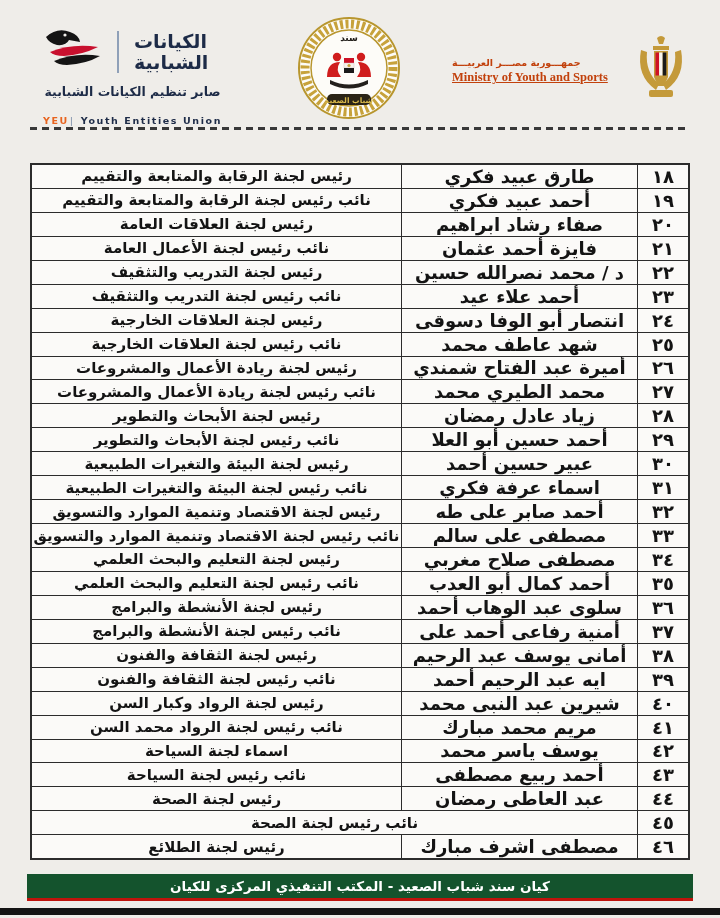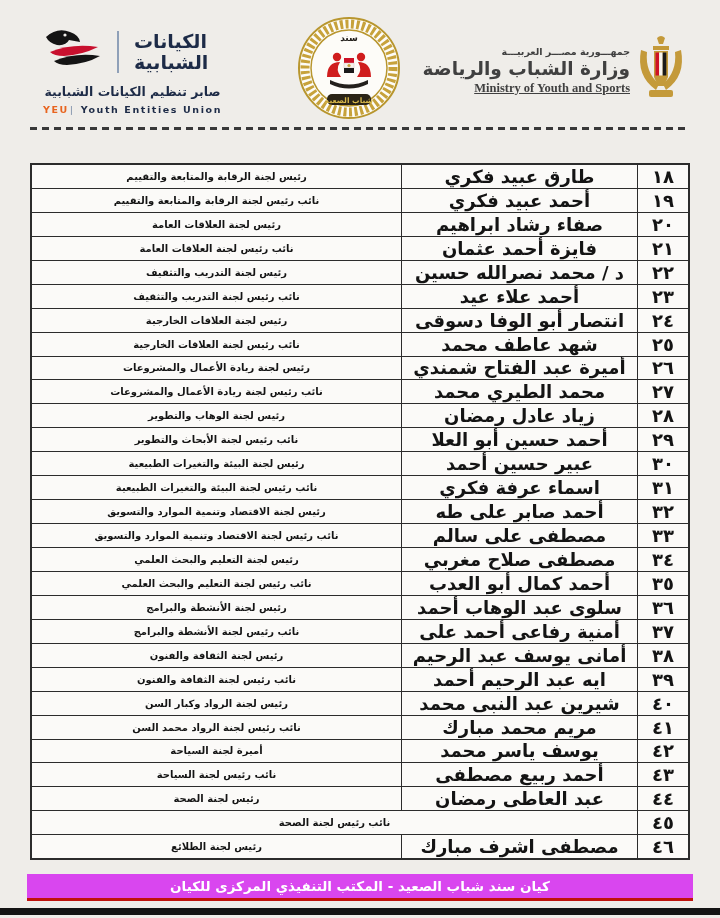--- a/index.html
+++ b/index.html
@@ -8,28 +8,28 @@
     background:#efede9;
     font-family:"DejaVu Sans",sans-serif;
     -webkit-font-smoothing:antialiased;
   }
   
   .left-logo{position:absolute;left:40px;top:26px;width:185px;}
   .left-logo .toprow{display:flex;align-items:center;gap:15px;}
   .left-logo .bar{width:2px;height:42px;background:#8fa0b8;}
   .left-logo .title{font-weight:bold;color:#1d2b47;font-size:19px;line-height:1.08;text-align:left;direction:rtl;}
   .left-logo .subtitle{margin-top:6px;text-align:center;font-weight:bold;color:#1d2b47;font-size:12.5px;direction:rtl;}
-  .left-logo .yeu-line{margin-top:5px;text-align:center;font-weight:bold;font-size:9.5px;letter-spacing:1.6px;color:#1d2b47;}
+  .left-logo .yeu-line{margin-top:16px;text-align:center;font-weight:bold;font-size:9.5px;letter-spacing:1.6px;color:#1d2b47;}
   .left-logo .yeu{color:#e8641f;}
   .left-logo .yeu-sep{color:#93a1b5;padding:0 1px;}
 
   .center-emblem{position:absolute;left:296px;top:14px;width:106px;height:108px;}
 
   .right-logo{position:absolute;left:452px;top:34px;width:240px;display:flex;align-items:center;}
-  .right-logo .txt{width:178px;text-align:right;direction:rtl;color:#404040;}
+  .right-logo .txt{width:178px;text-align:left;direction:rtl;color:#c2410c;}
   .right-logo .country{font-size:9.5px;font-weight:bold;white-space:nowrap;}
   .right-logo .ministry-ar{font-size:18.5px;font-weight:bold;white-space:nowrap;margin-top:1px;}
   .right-logo .ministry-en{font-family:"Liberation Serif",serif;font-weight:bold;font-size:12.5px;direction:ltr;margin-top:2px;white-space:nowrap;text-decoration:underline;}
   .right-logo .eagle{margin-left:2px;}
 
   .dashed-line{
     position:absolute;left:30px;top:127px;width:660px;height:3px;
     background:repeating-linear-gradient(90deg,#383838 0 7px,transparent 7px 12px);
   }
 
@@ -37,26 +37,26 @@
   .roster-table{
     position:absolute;left:30px;top:163px;width:660px;height:697px;
     border:2px solid #2c2c2c;background:#fbfaf8;
     display:flex;flex-direction:column;direction:rtl;box-sizing:border-box;
   }
   .t-row{flex:1;display:flex;border-bottom:1.5px solid #2c2c2c;min-height:0;}
   .t-row:last-child{border-bottom:none;}
   .cell{display:flex;align-items:center;justify-content:center;color:#141414;font-weight:bold;overflow:hidden;}
   .cell-num{width:50px;flex:none;border-left:1.5px solid #2c2c2c;font-size:18px;}
   .cell-name{width:235px;flex:none;border-left:1.5px solid #2c2c2c;font-size:18px;white-space:nowrap;}
-  .cell-pos{flex:1;font-size:10px;white-space:nowrap;text-align:right;}
+  .cell-pos{flex:1;font-size:15px;white-space:nowrap;text-align:right;}
 
   
   .footer-banner{
     position:absolute;left:27px;top:874px;width:666px;height:24px;
-    background:#d946ef;border-bottom:3px solid #bf130c;
+    background:#14532d;border-bottom:3px solid #bf130c;
     display:flex;align-items:center;justify-content:center;
     color:#fff;font-weight:bold;font-size:13.5px;direction:rtl;
   }
   .bottom-line{position:absolute;left:0;top:908px;width:720px;height:7px;background:#141414;}
 </style>
 </head>
 <body>
 
 <div class="left-logo">
   <div class="toprow">
@@ -97,21 +97,20 @@
     <circle cx="53" cy="51.5" r="1.6" fill="#c7a23b"></circle>
     <path d="M34 66 Q53 75 72 66 L72 70 Q53 79 34 70 Z" fill="#23201c"></path>
     <rect x="31" y="80" width="44" height="11" rx="5" fill="#2b2416"></rect>
     <text x="53" y="88.5" font-size="7.5" font-weight="bold" fill="#d8b84a" text-anchor="middle" font-family="DejaVu Sans, sans-serif">شباب الصعيد</text>
   </svg>
 </div>
 
 <div class="right-logo">
   <div class="txt">
     <div class="country">جمهـــورية مصـــر العربيـــة</div>
-    <div class="ministry-ar">وزارة الشباب والرياضة</div>
     <div class="ministry-en">Ministry of Youth and Sports</div>
   </div>
   <span class="eagle">
     <svg width="58" height="70" viewBox="0 0 58 70">
       <path d="M9 16 Q4 42 24 56 L27 50 Q13 38 15 18 Z" fill="#c49a3a"></path>
       <path d="M49 16 Q54 42 34 56 L31 50 Q45 38 43 18 Z" fill="#c49a3a"></path>
       <path d="M25 4 Q29 0 33 4 L31 10 L27 10 Z" fill="#c49a3a"></path>
       <rect x="21" y="12" width="16" height="4" fill="#c49a3a"></rect>
       <rect x="22" y="17" width="14" height="26" fill="#c49a3a"></rect>
       <rect x="23.5" y="18.5" width="3.6" height="23" fill="#ce1126"></rect>
@@ -141,21 +140,21 @@
 
     <div class="t-row">
       <div class="cell cell-num">٢٠</div>
       <div class="cell cell-name">صفاء رشاد ابراهيم</div>
       <div class="cell cell-pos">رئيس لجنة العلاقات العامة</div>
     </div>
 
     <div class="t-row">
       <div class="cell cell-num">٢١</div>
       <div class="cell cell-name">فايزة أحمد عثمان</div>
-      <div class="cell cell-pos">نائب رئيس لجنة العلاقات العامة</div>
+      <div class="cell cell-pos">نائب رئيس لجنة الأعمال العامة</div>
     </div>
 
     <div class="t-row">
       <div class="cell cell-num">٢٢</div>
       <div class="cell cell-name">د / محمد نصرالله حسين</div>
       <div class="cell cell-pos">رئيس لجنة التدريب والتثقيف</div>
     </div>
 
     <div class="t-row">
       <div class="cell cell-num">٢٣</div>
@@ -183,21 +182,21 @@
 
     <div class="t-row">
       <div class="cell cell-num">٢٧</div>
       <div class="cell cell-name">محمد الطيري محمد</div>
       <div class="cell cell-pos">نائب رئيس لجنة ريادة الأعمال والمشروعات</div>
     </div>
 
     <div class="t-row">
       <div class="cell cell-num">٢٨</div>
       <div class="cell cell-name">زياد عادل رمضان</div>
-      <div class="cell cell-pos">رئيس لجنة الوهاب والتطوير</div>
+      <div class="cell cell-pos">رئيس لجنة الأبحاث والتطوير</div>
     </div>
 
     <div class="t-row">
       <div class="cell cell-num">٢٩</div>
       <div class="cell cell-name">أحمد حسين أبو العلا</div>
       <div class="cell cell-pos">نائب رئيس لجنة الأبحاث والتطوير</div>
     </div>
 
     <div class="t-row">
       <div class="cell cell-num">٣٠</div>
@@ -267,21 +266,21 @@
 
     <div class="t-row">
       <div class="cell cell-num">٤١</div>
       <div class="cell cell-name">مريم محمد مبارك</div>
       <div class="cell cell-pos">نائب رئيس لجنة الرواد محمد السن</div>
     </div>
 
     <div class="t-row">
       <div class="cell cell-num">٤٢</div>
       <div class="cell cell-name">يوسف ياسر محمد</div>
-      <div class="cell cell-pos">أميرة لجنة السياحة</div>
+      <div class="cell cell-pos">اسماء لجنة السياحة</div>
     </div>
 
     <div class="t-row">
       <div class="cell cell-num">٤٣</div>
       <div class="cell cell-name">أحمد ربيع مصطفى</div>
       <div class="cell cell-pos">نائب رئيس لجنة السياحة</div>
     </div>
 
     <div class="t-row">
       <div class="cell cell-num">٤٤</div>

